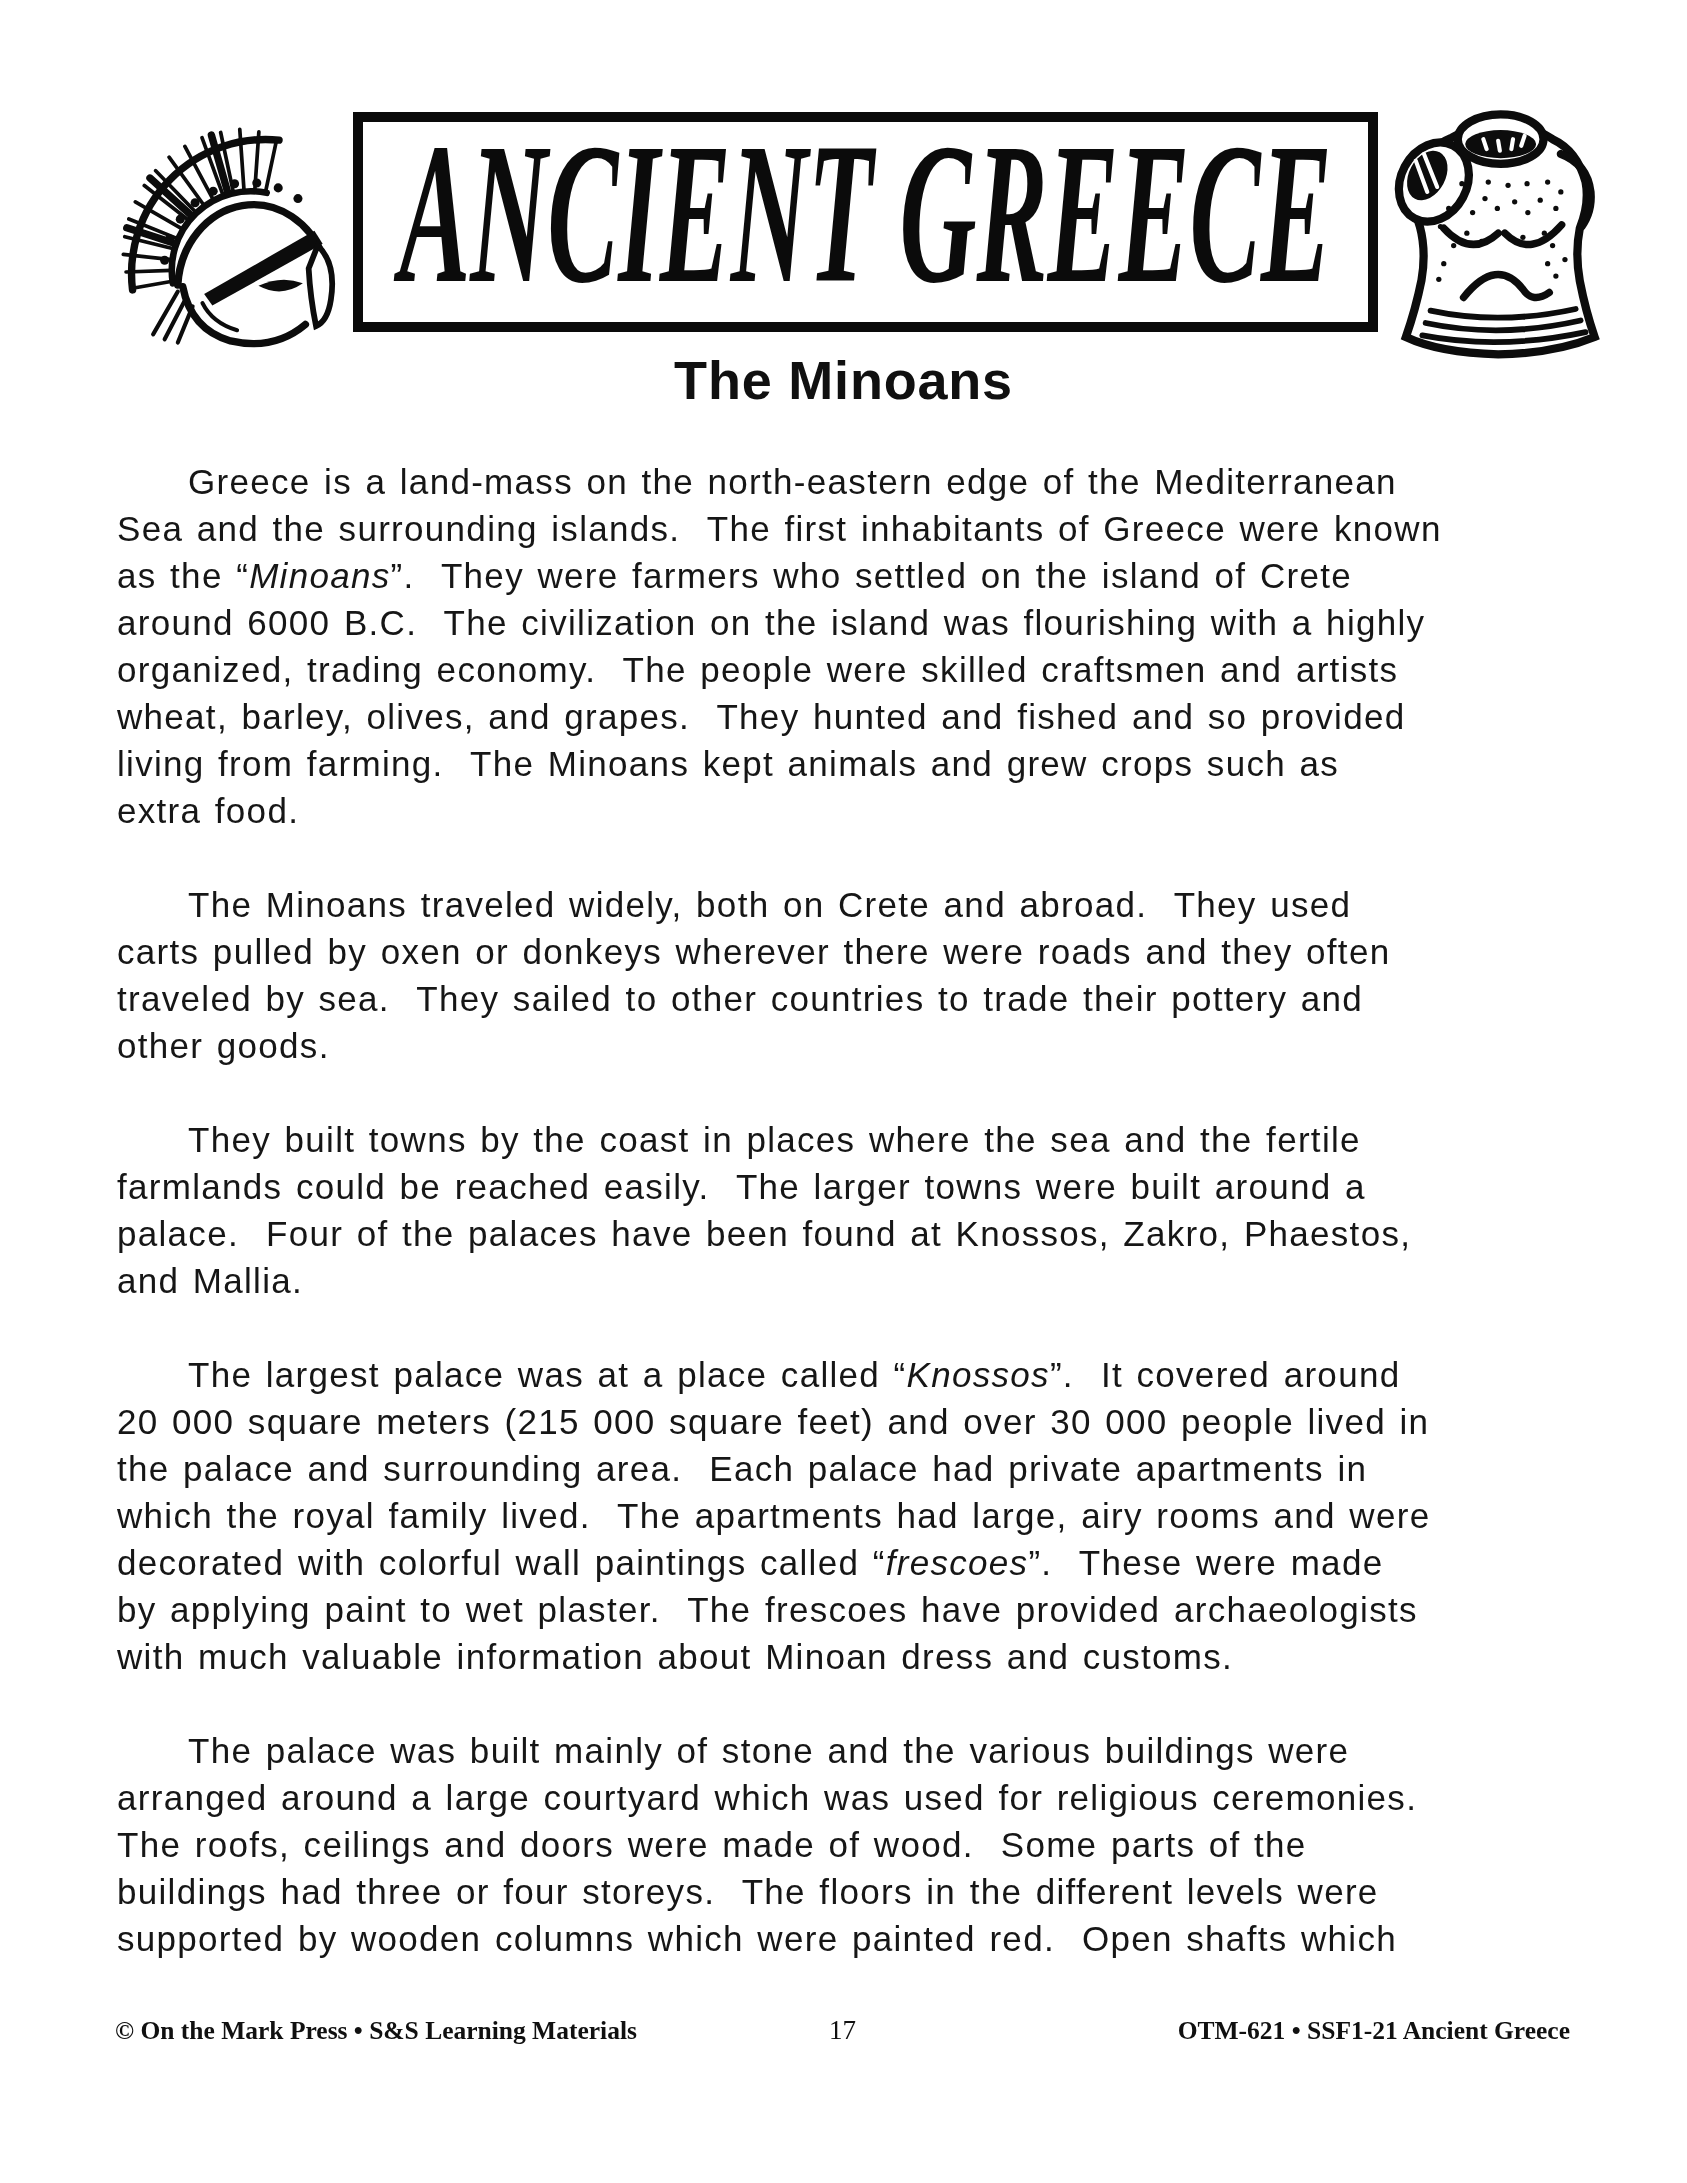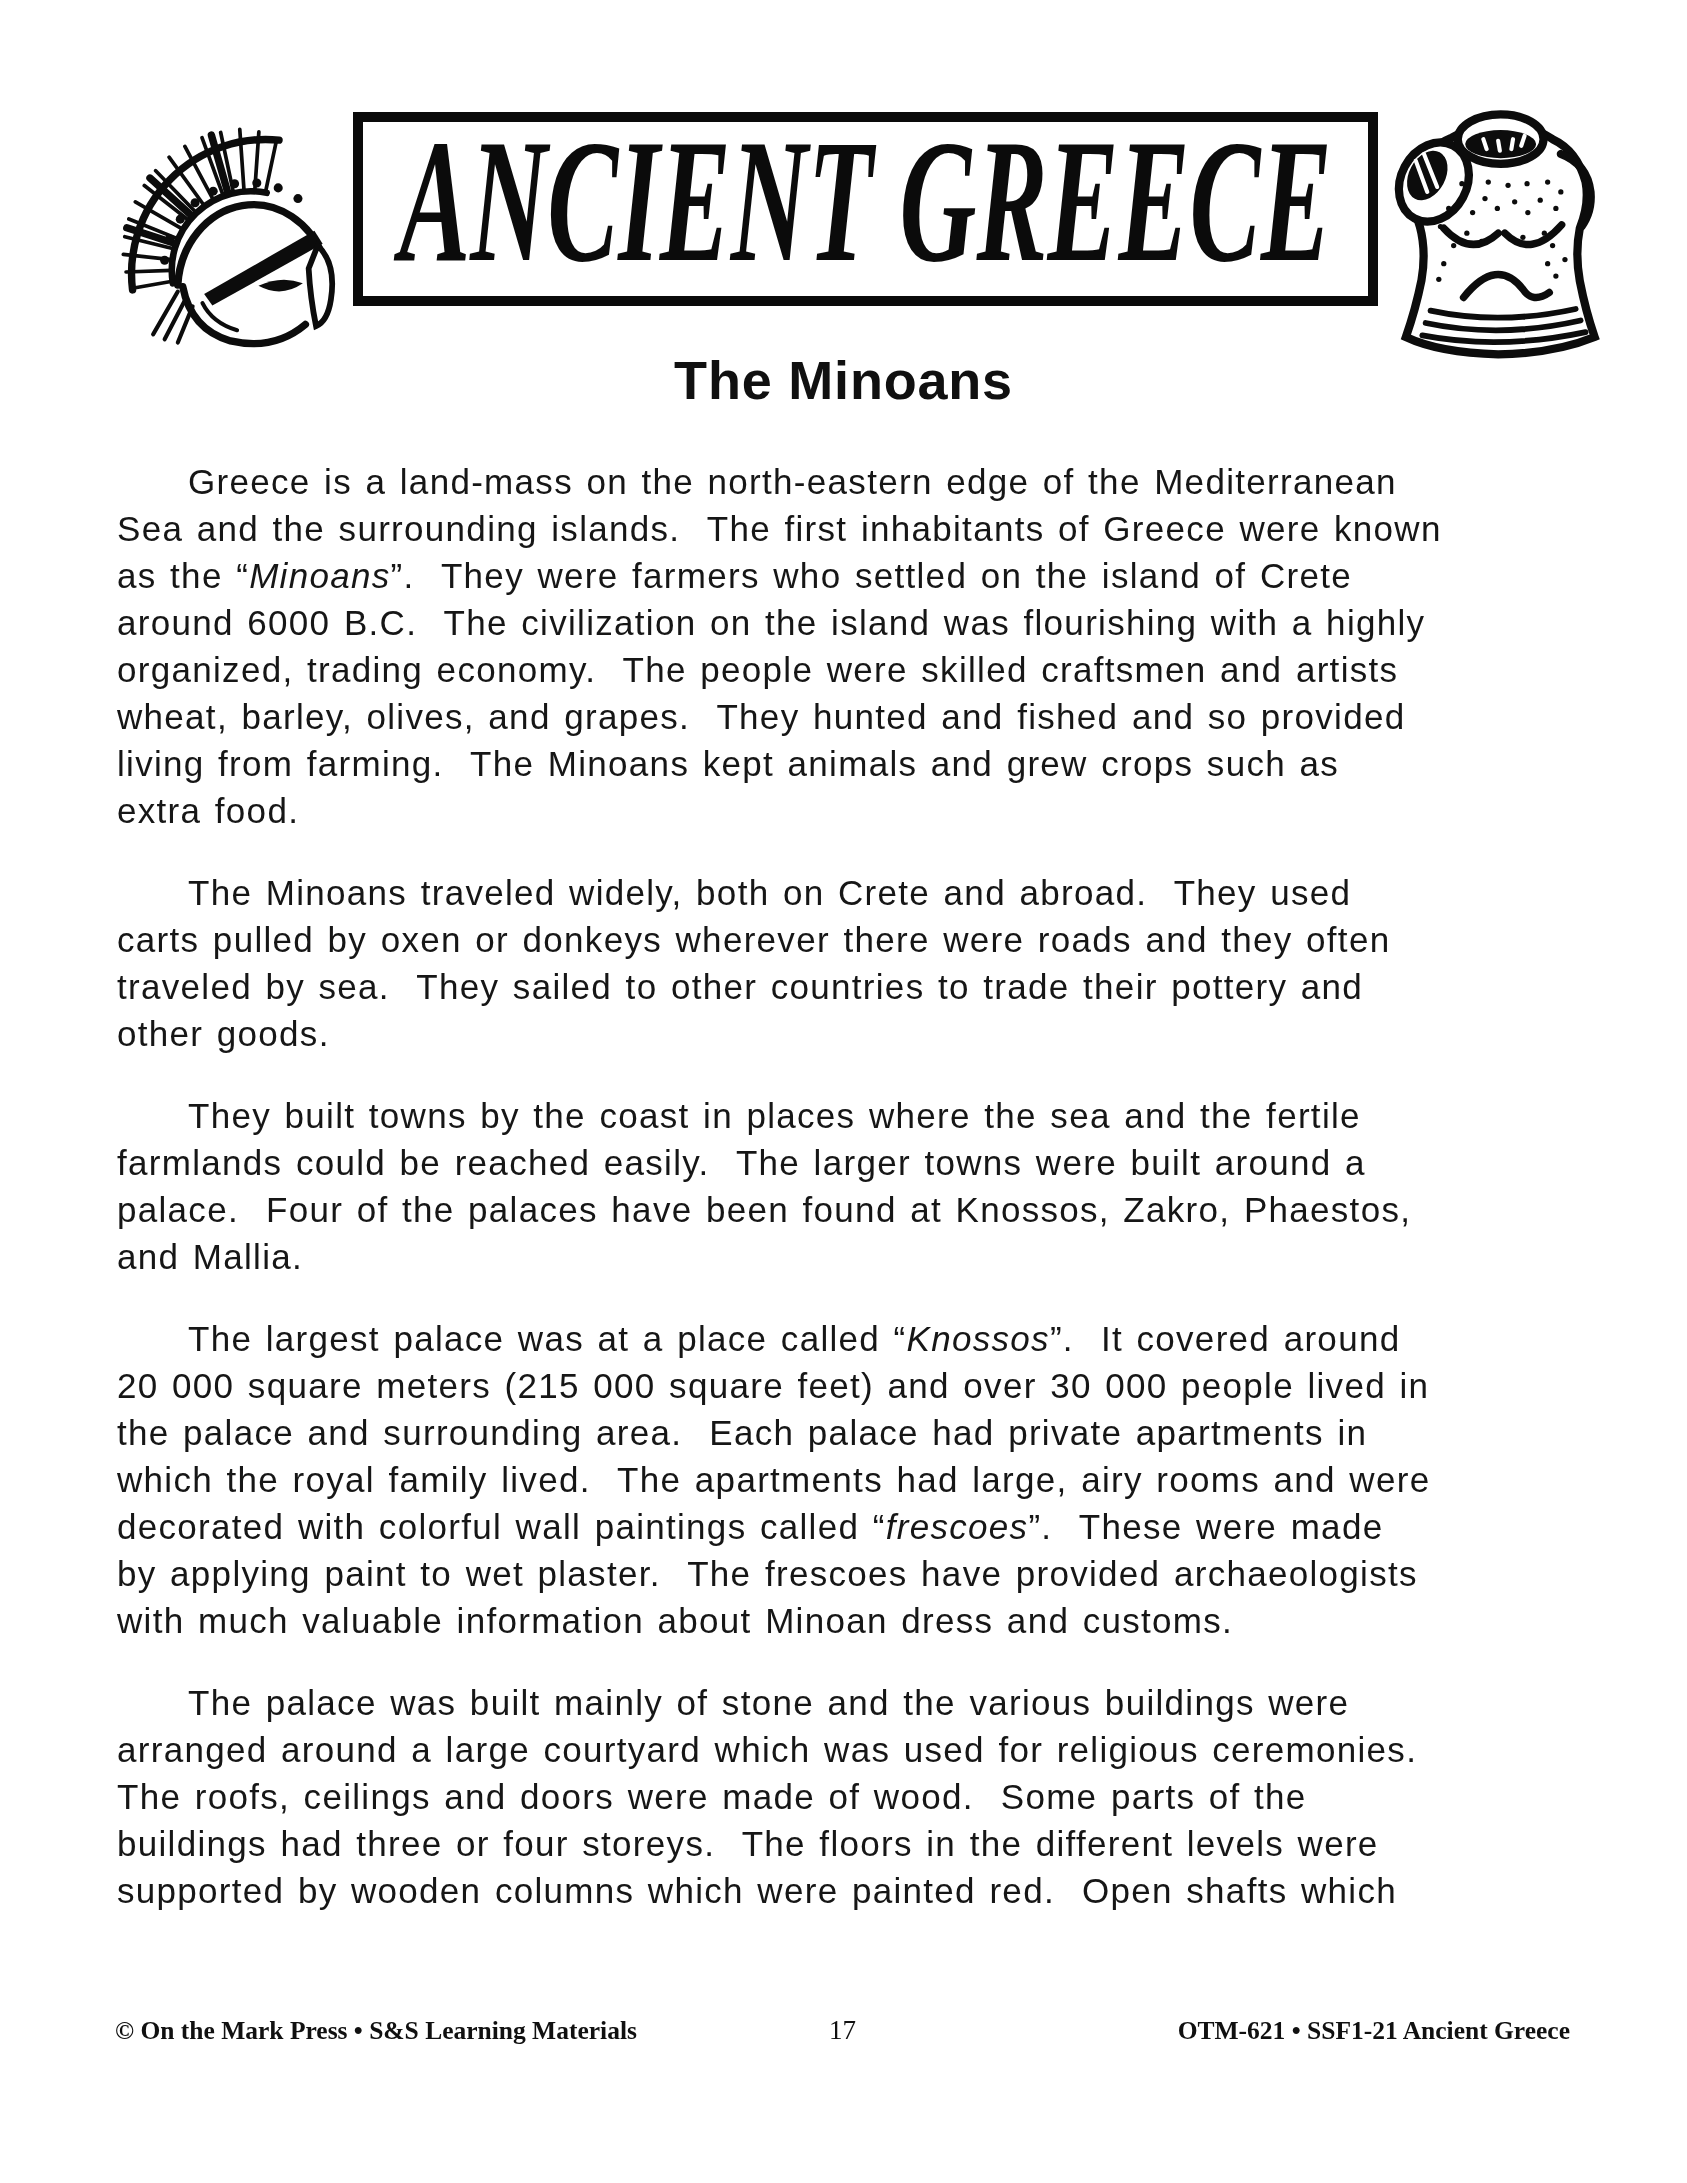--- a/index.html
+++ b/index.html
@@ -1,28 +1,28 @@
 <!DOCTYPE html>
 <html style="font-size:13px"><head>
 <meta charset="utf-8">
 <style>
   html,body{margin:0;padding:0;}
   body{width:1687px;height:2183px;background:#ffffff;}
   .page{position:relative;width:1687px;height:2183px;background:#ffffff;color:#141414;overflow:hidden;
         font-family:"Liberation Sans", sans-serif;}
   .helmet{position:absolute;left:105px;top:99px;width:260px;height:251px;}
   .armor{position:absolute;left:1391px;top:102px;width:216px;height:259px;}
-  .masthead-box{position:absolute;left:353px;top:112px;width:1025px;height:194px;
+  .masthead-box{position:absolute;left:353px;top:112px;width:1025px;height:220px;
         border:10.7px solid #0a0a0a;box-sizing:border-box;background:#fff;overflow:hidden;text-align:center;}
   .masthead-svg{width:100%;height:100%;display:block;}
   .doc-title{position:absolute;left:0;top:349px;width:100%;text-align:center;
         font-weight:bold;font-size:54px;letter-spacing:0.8px;color:#101010;}
   .content{position:absolute;left:117px;top:458px;width:1475px;
         font-size:35px;line-height:47px;letter-spacing:1.3px;word-spacing:2.5px;color:#161616;}
-  .para + .para{margin-top:35px;}
+  .para + .para{margin-top:47px;}
   .para .line:first-child{padding-left:71px;}
   .line{white-space:pre;}
   .it{font-style:italic;}
   .footer{position:absolute;left:115px;right:117px;top:2015px;display:flex;align-items:flex-end;
         font-family:"Liberation Serif", serif;font-size:25.5px;font-weight:bold;color:#101010;}
   .footer-left{flex:1;text-align:left;}
   .footer-center{width:181px;text-align:center;font-weight:normal;font-size:27px;}
   .footer-right{flex:1;text-align:right;}
 </style>
 </head>

